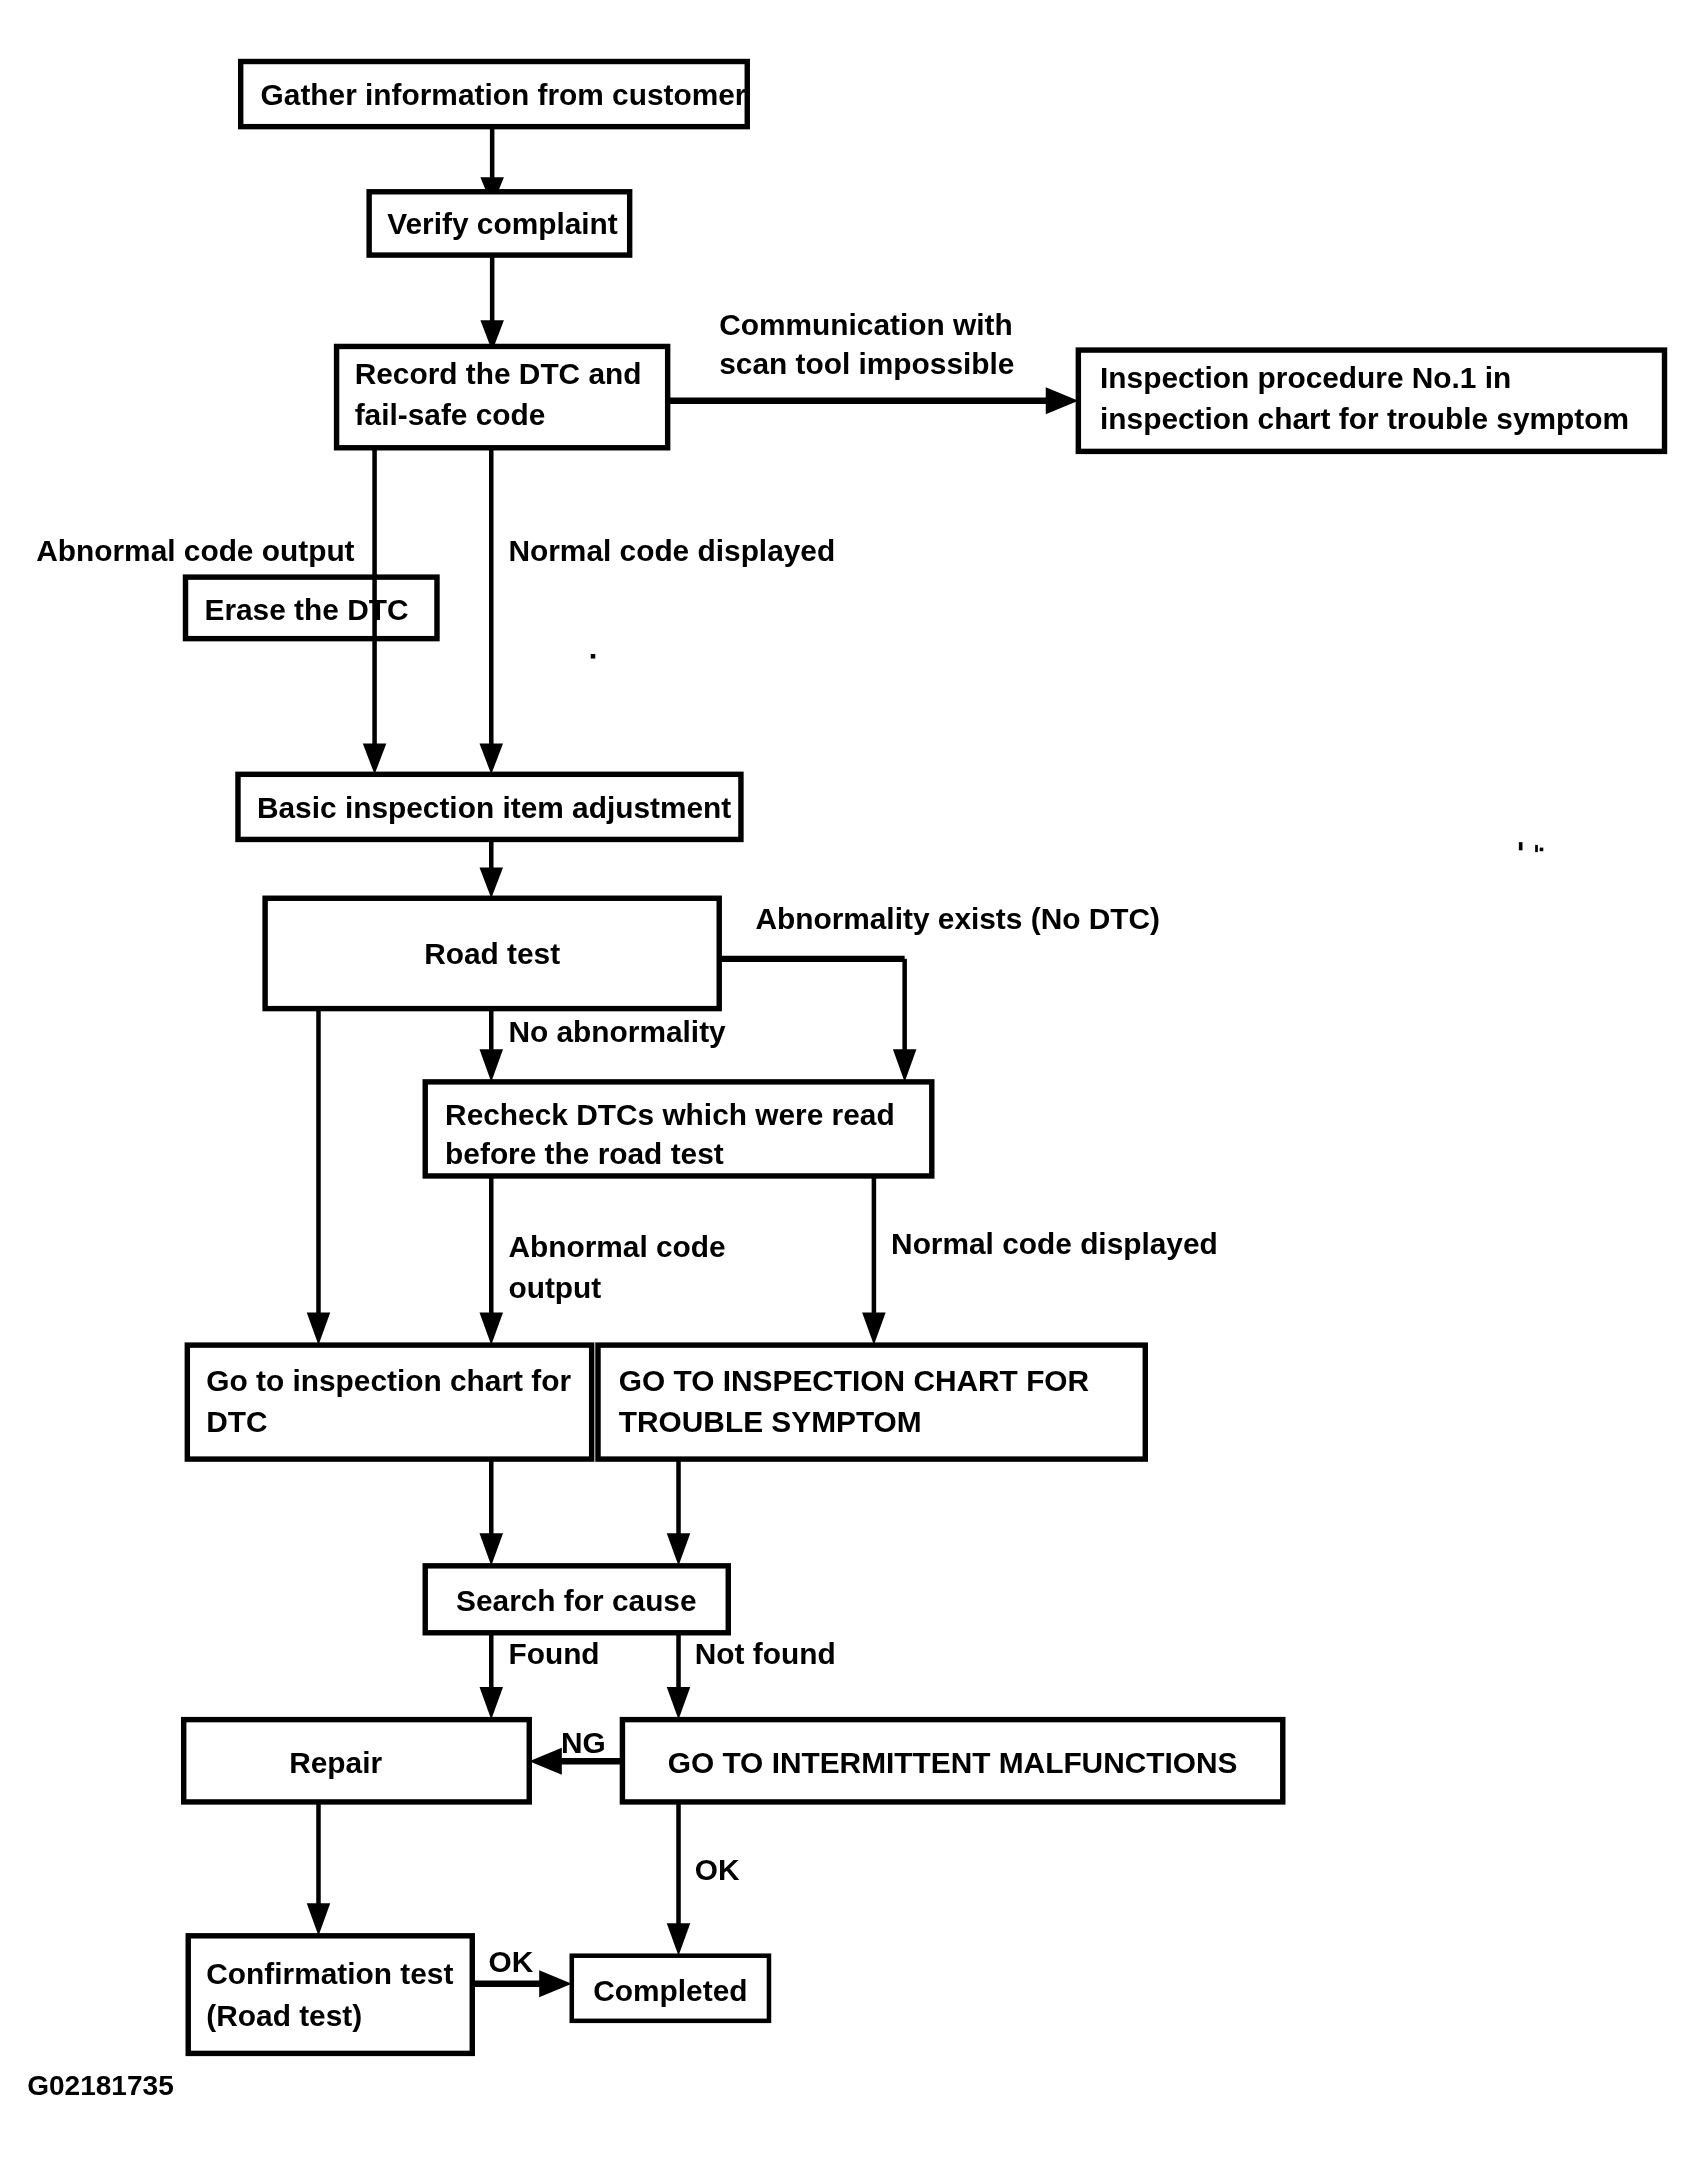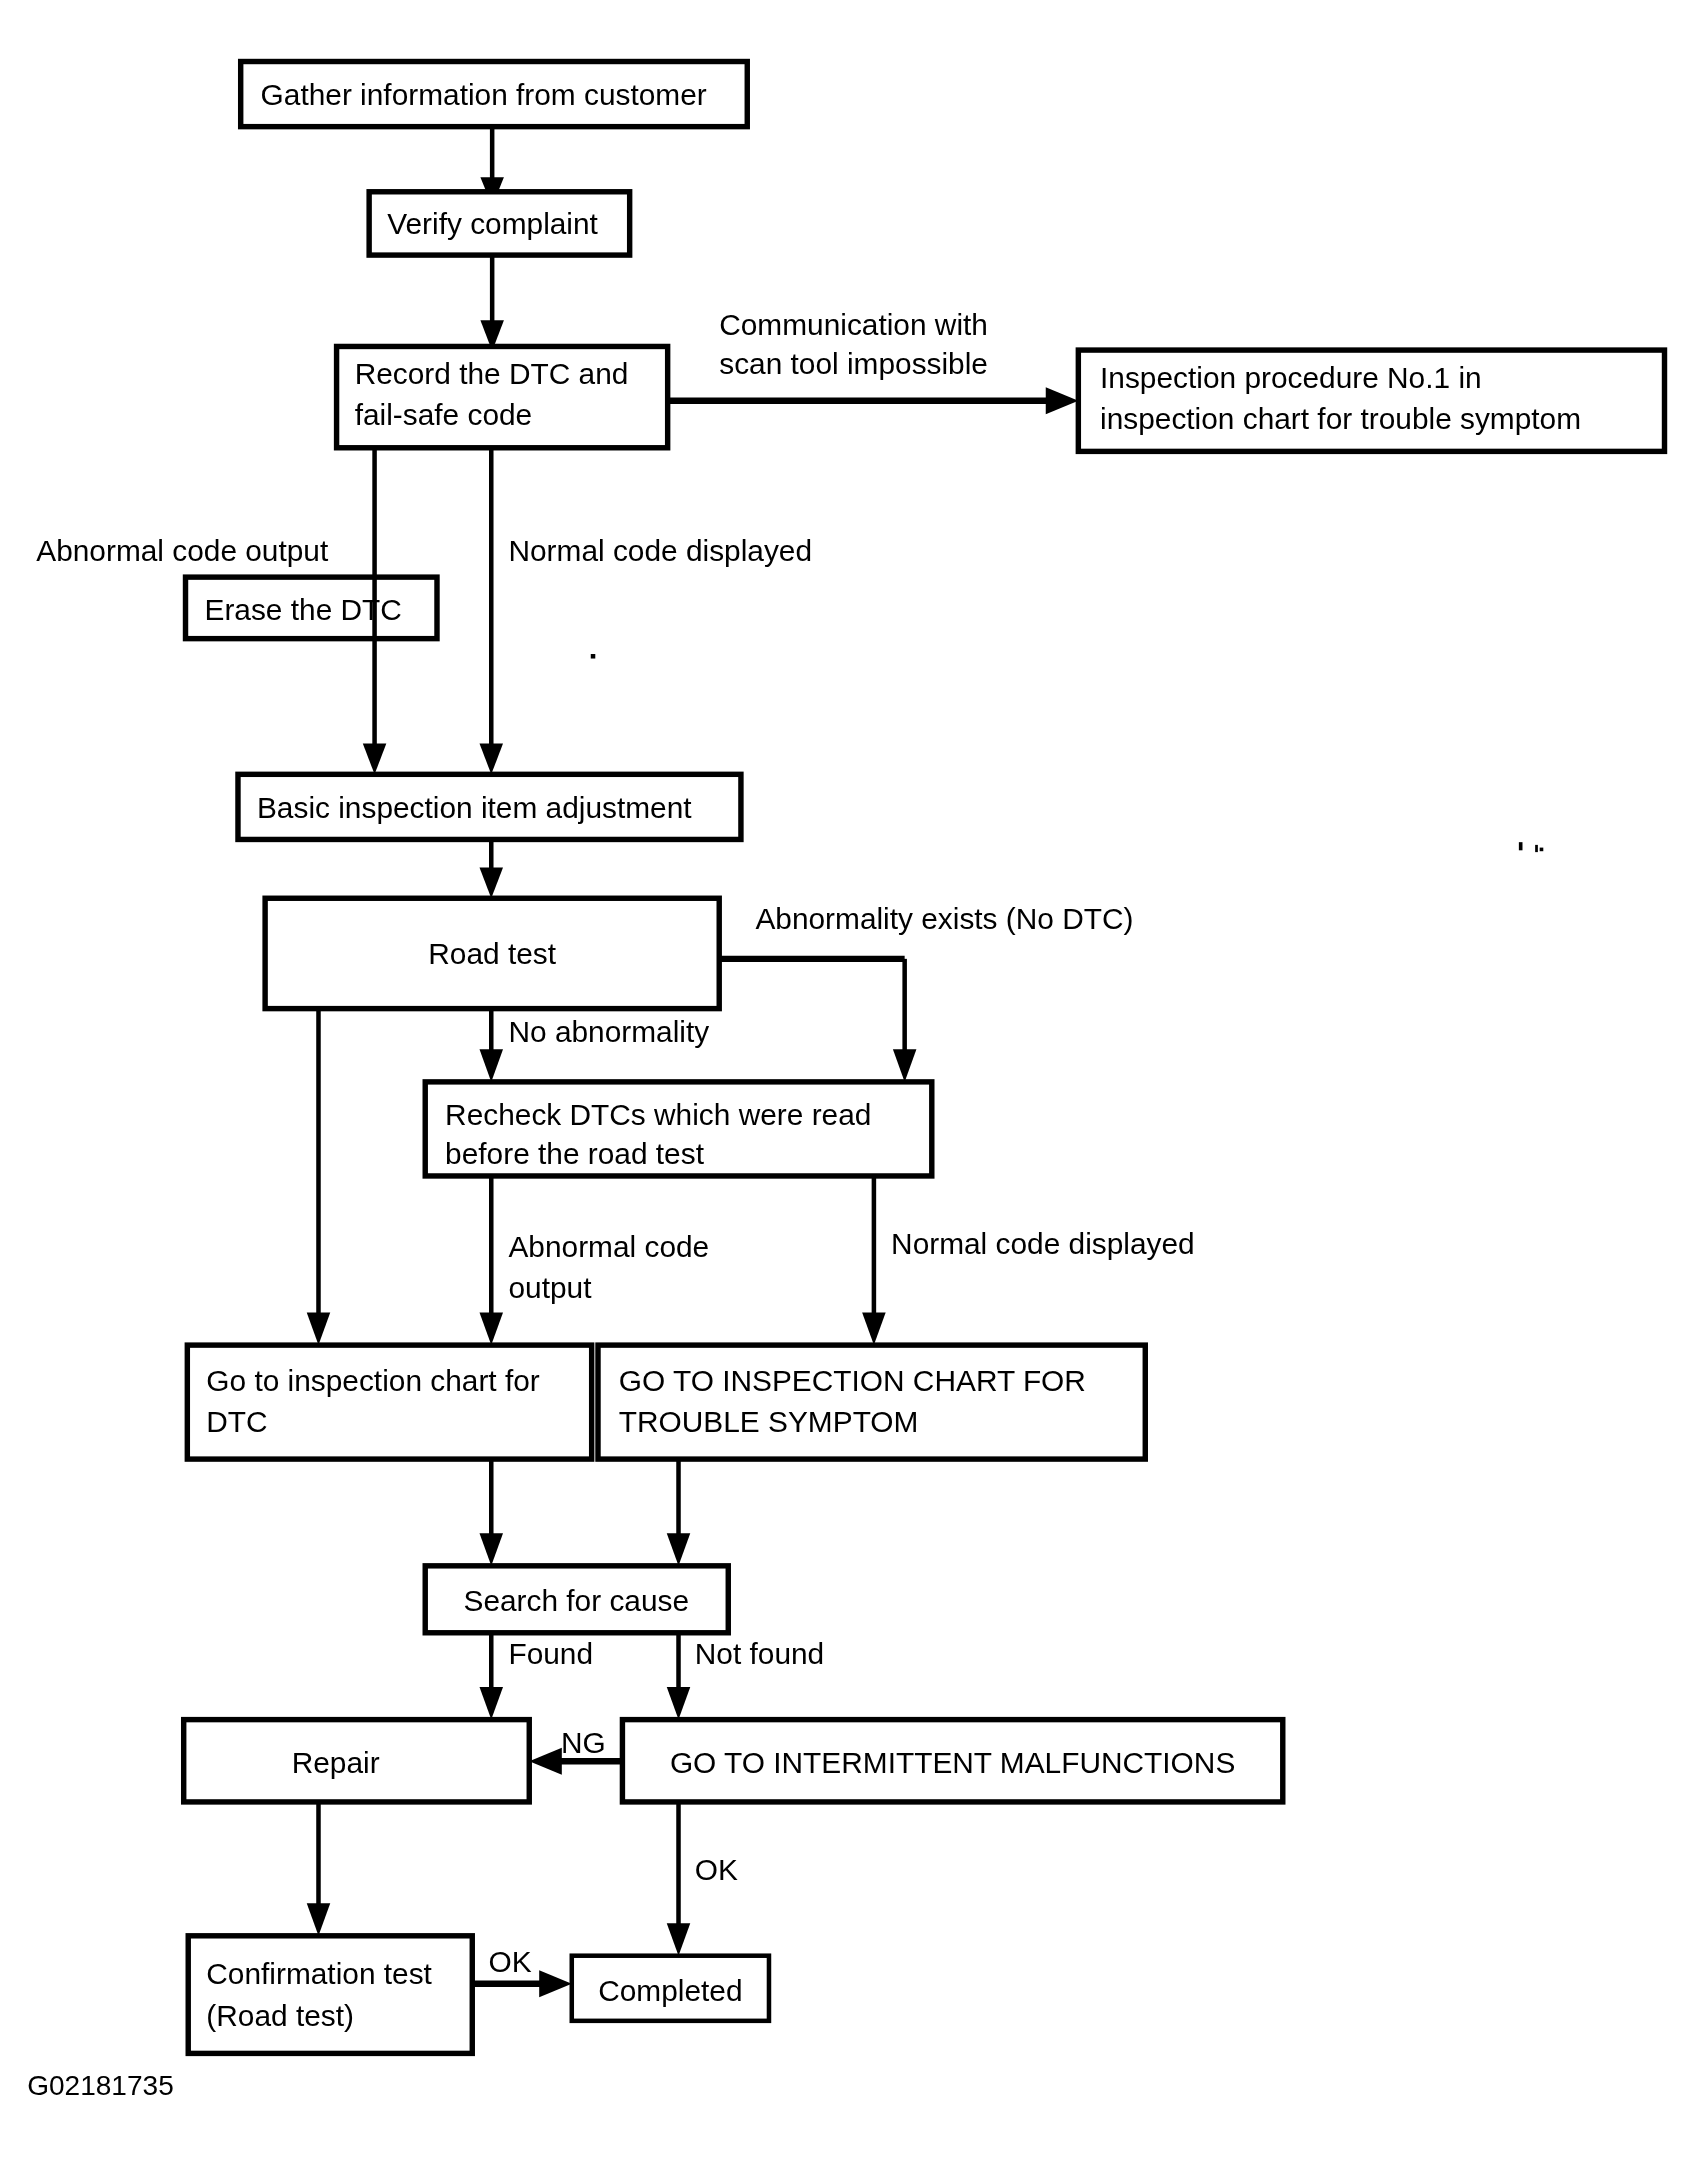--- a/index.html
+++ b/index.html
@@ -7,20 +7,21 @@
     padding: 0;
     background: #ffffff;
   }
   #page {
     position: relative;
     width: 1708px;
     height: 2171px;
     background: #ffffff;
     font-family: "Liberation Sans", sans-serif;
     overflow: hidden;
+    font-weight: bold;
   }
   svg.flow {
     position: absolute;
     top: 0;
     left: 0;
     width: 1708px;
     height: 2171px;
   }
   .boxrect {
     fill: #ffffff;

